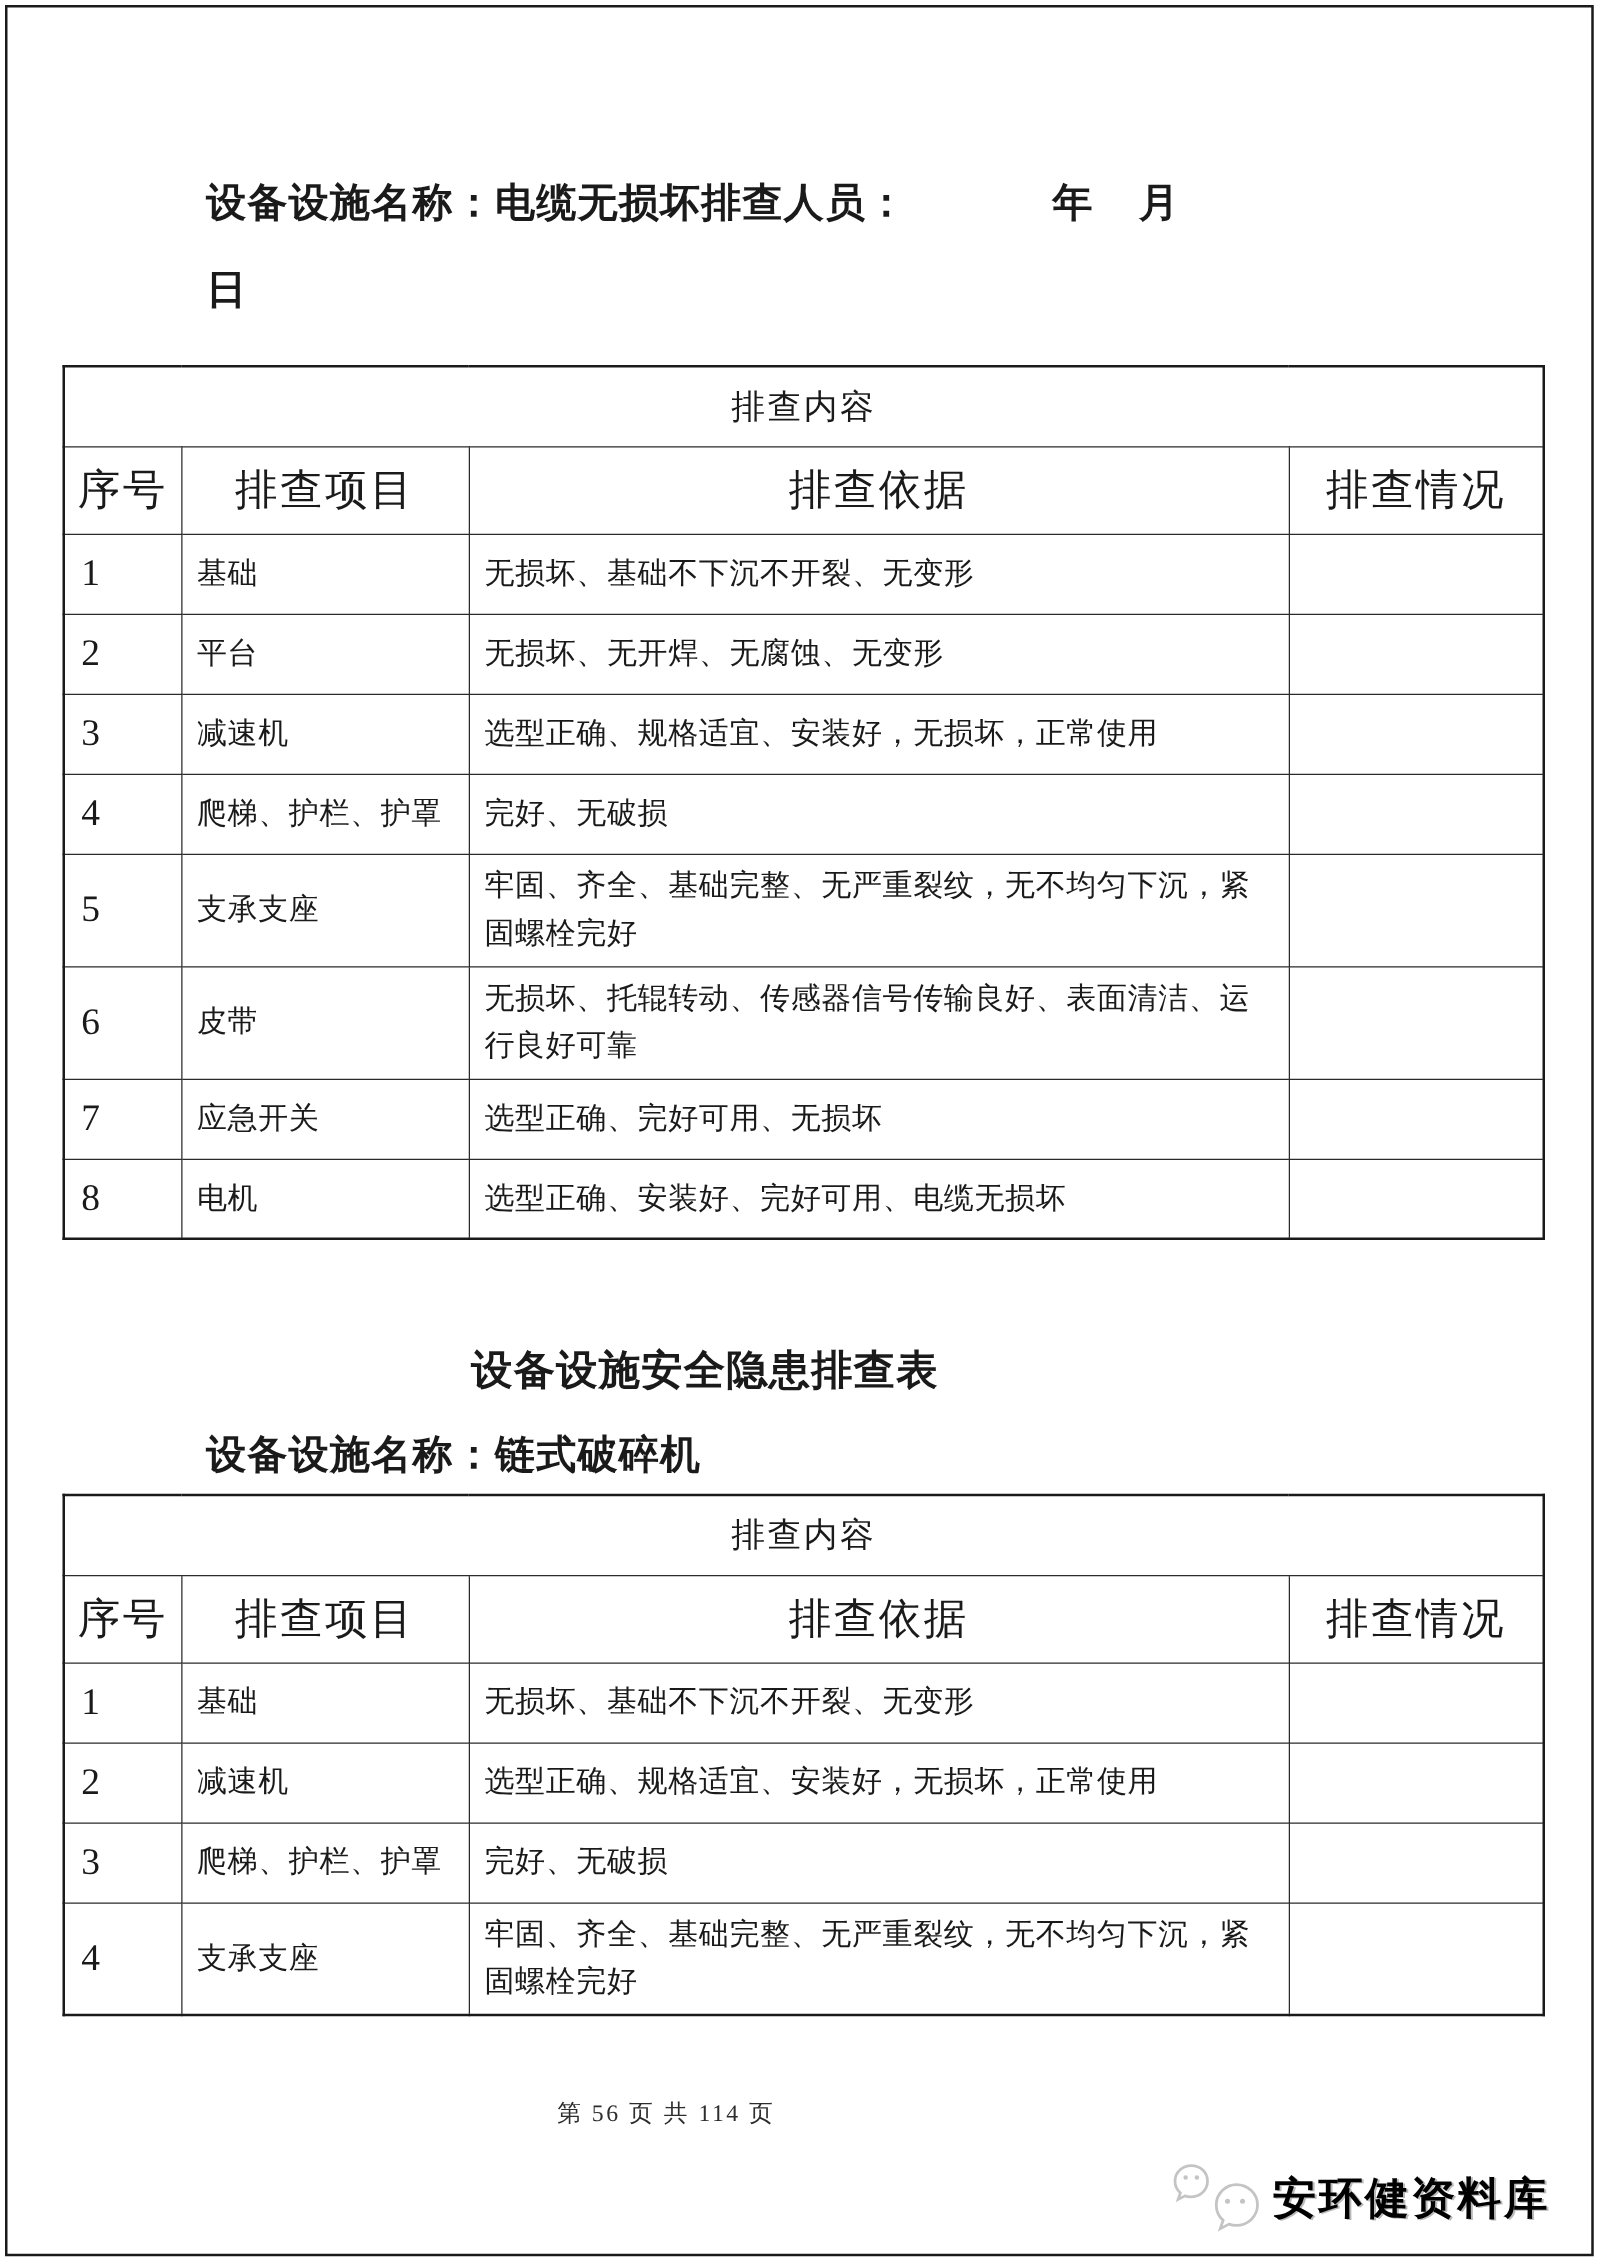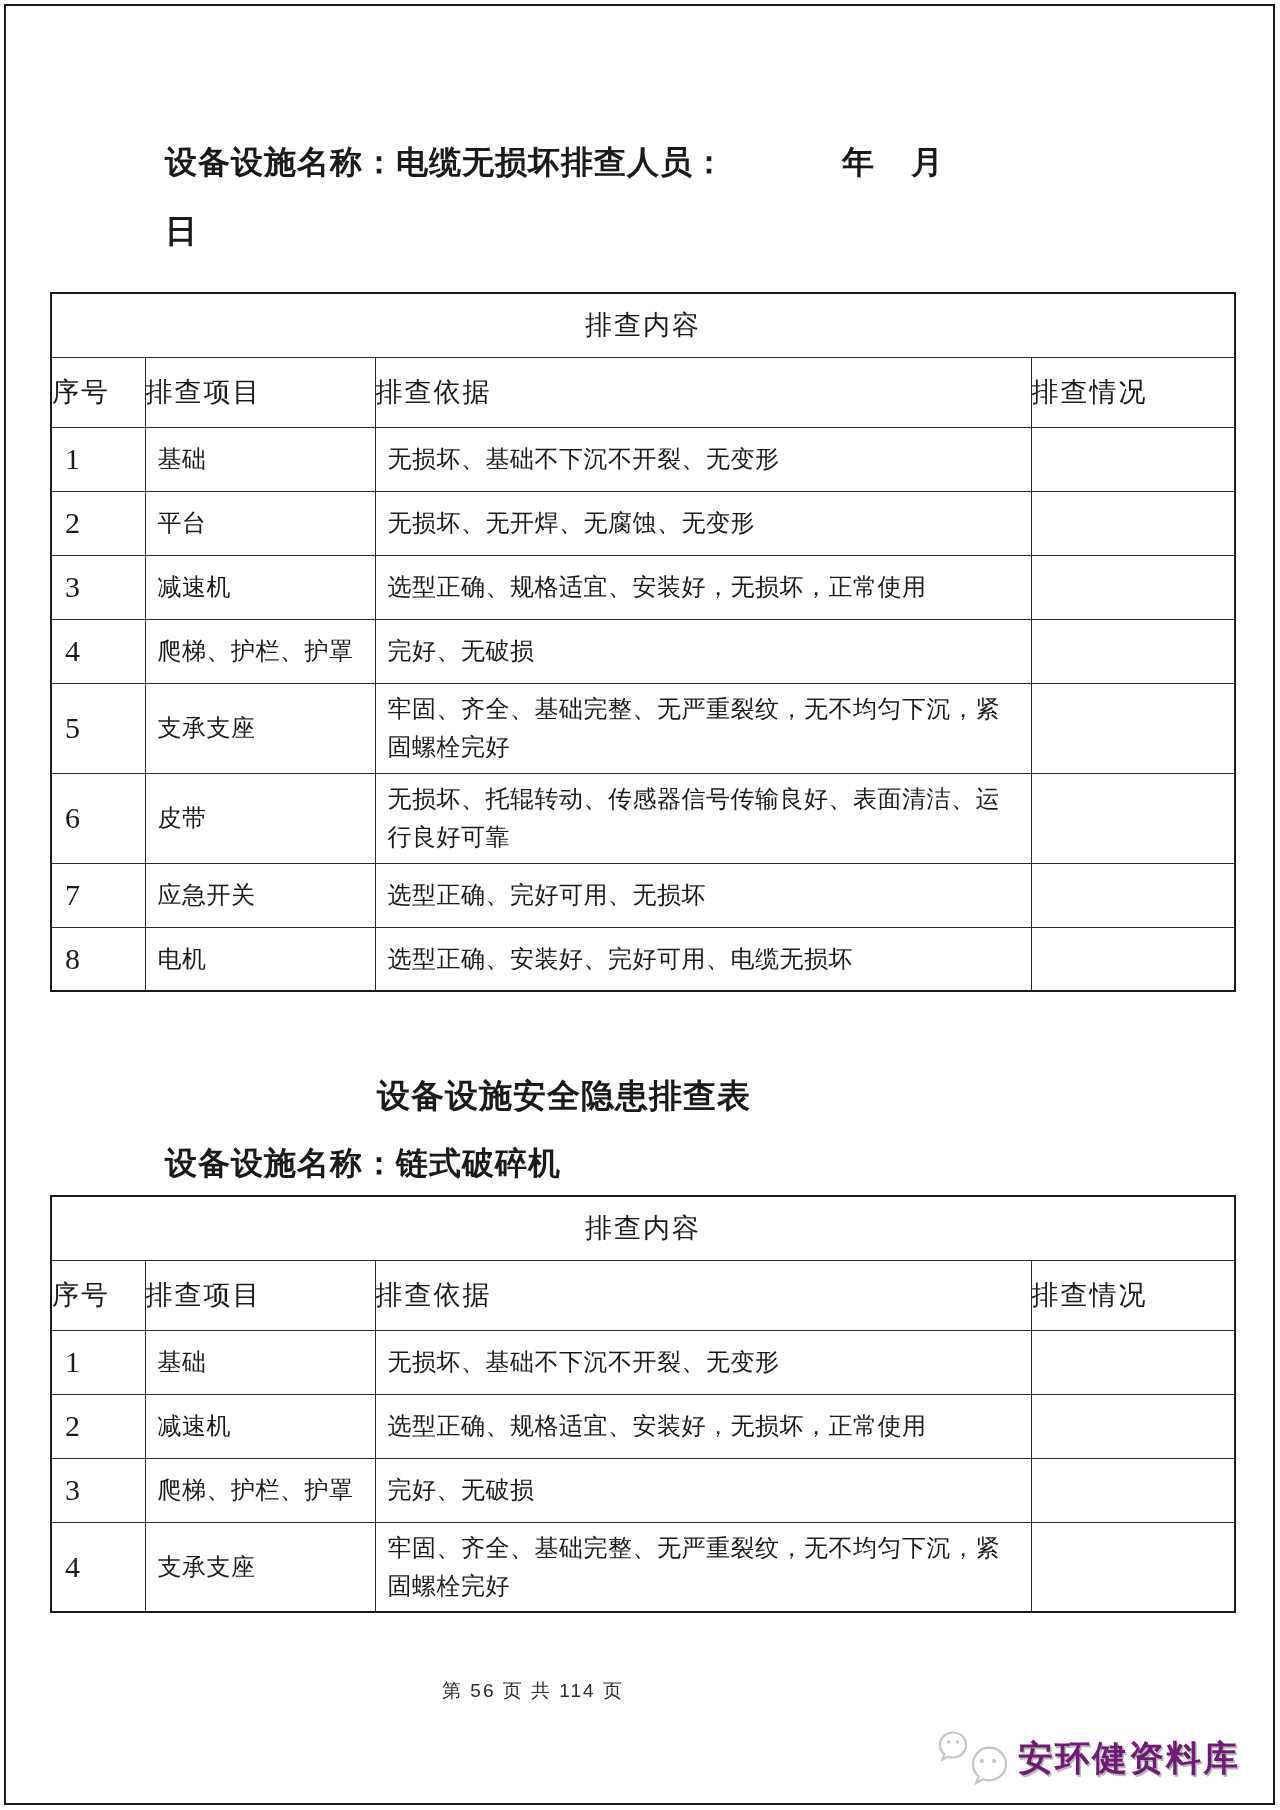--- a/index.html
+++ b/index.html
@@ -74,23 +74,23 @@
   table.check-table { border: 2px solid #1a1a1a; }
   td.content-header {
     height: 64px;
     text-align: center;
     vertical-align: middle;
     font-size: 27px;
     letter-spacing: 2px;
   }
   tr.col-header td {
     height: 70px;
-    text-align: left;
-    vertical-align: middle;
-    font-size: 27px;
+    text-align: center;
+    vertical-align: middle;
+    font-size: 34px;
     letter-spacing: 2px;
     font-family: Liberation Mono, monospace;
   }
   td.cell-no {
     font-size: 30px;
     padding-left: 13px;
     vertical-align: middle;
   }
   td.cell-item, td.cell-basis {
     font-size: 24px;
@@ -105,38 +105,38 @@
   tr.row-double td { height: 90px; }
 
   
   .page-footer {
     position: absolute;
     left: 0; top: 1678px;
     width: 1066px;
     text-align: center;
     font-size: 19px;
     color: #2d2d2d;
-    font-family: Liberation Sans, sans-serif;
+    font-family: Liberation Serif, serif;
     letter-spacing: 2px;
   }
 
   
   .watermark {
     position: absolute;
     right: 40px; top: 1728px;
     display: flex;
     align-items: center;
     gap: 8px;
   }
   .watermark-icon { width: 74px; height: 60px; }
   .watermark-text {
     font-size: 35px;
     font-weight: bold;
     letter-spacing: 2px;
-    color: #701a75;
+    color: #000000;
     text-shadow: 1.5px 1.5px 0 #b9b9b9, -1px -1px 0 #ffffff;
     font-family: "Liberation Serif", "DejaVu Serif", serif;
     white-space: nowrap;
   }
 </style>
 </head>
 <body>
 
 <div class="page">
   <div class="page-border"></div>

